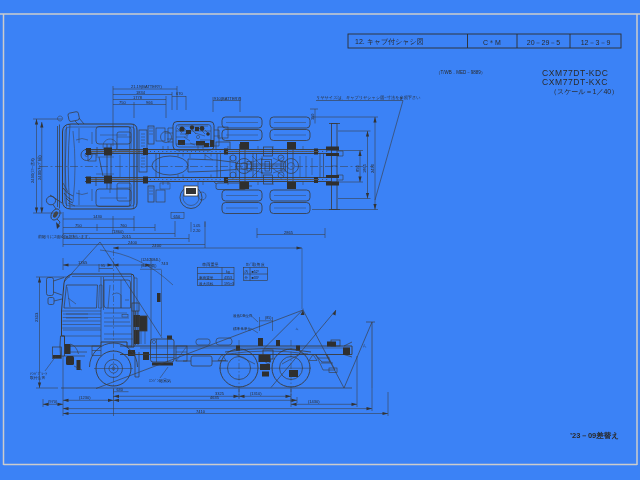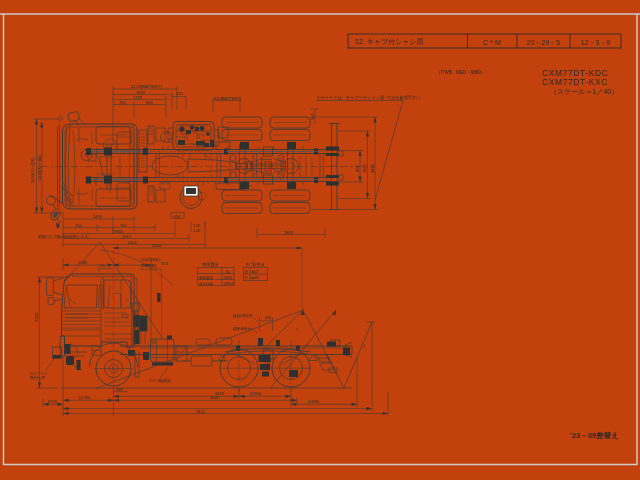--- a/index.html
+++ b/index.html
@@ -1,16 +1,16 @@
 <!DOCTYPE html>
 <html><head>
 <meta charset="utf-8">
 <style>
   html,body{margin:0;padding:0;background:#ffffff;}
-  #page{position:relative;width:640px;height:480px;background:#c2410c;overflow:hidden;
+  #page{position:relative;width:640px;height:480px;background:#3b82f6;overflow:hidden;
         font-family:"Liberation Sans",sans-serif;}
   svg{position:absolute;left:0;top:0;filter:blur(0.28px);}
   text{fill:#2a2a2a;font-family:"Liberation Sans",sans-serif;}
 </style>
 </head>
 <body>
 <div id="page">
 <svg width="640" height="480" viewBox="0 0 640 480">
 <defs>
   <path id="arL" d="M0,0 l5.5,-1.6 l0,3.2 Z" fill="#333" stroke="none"></path>

